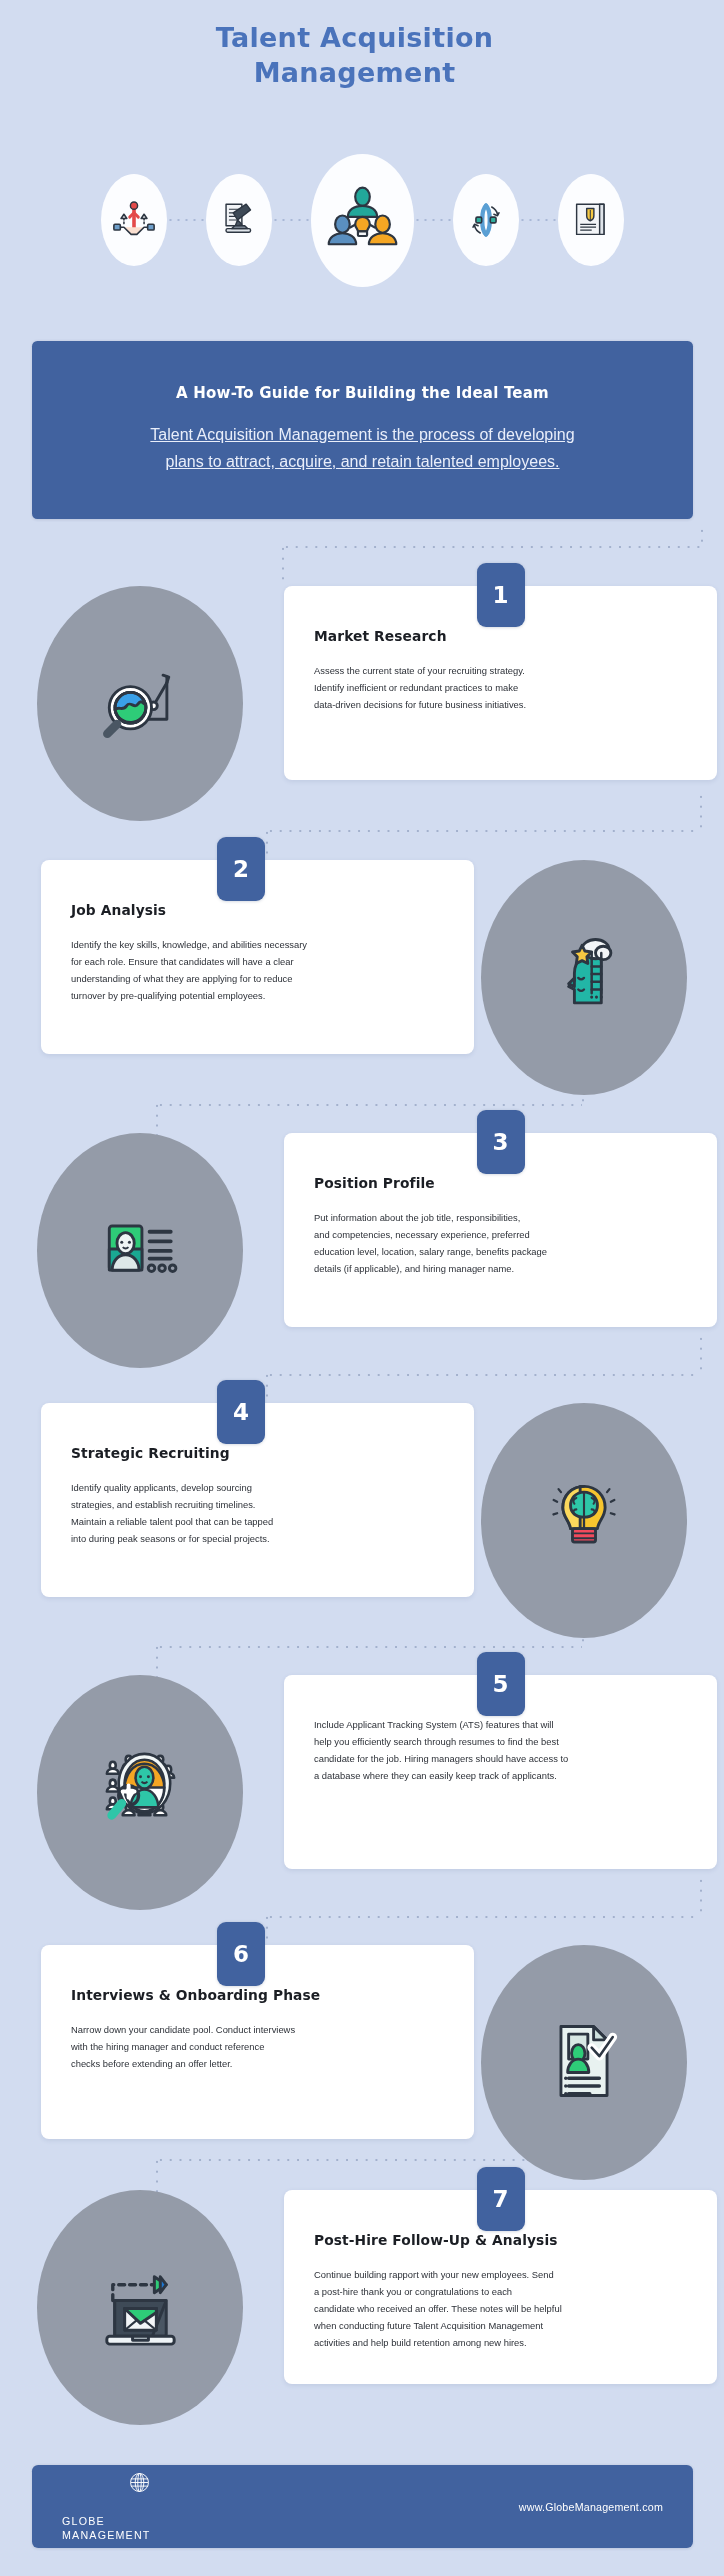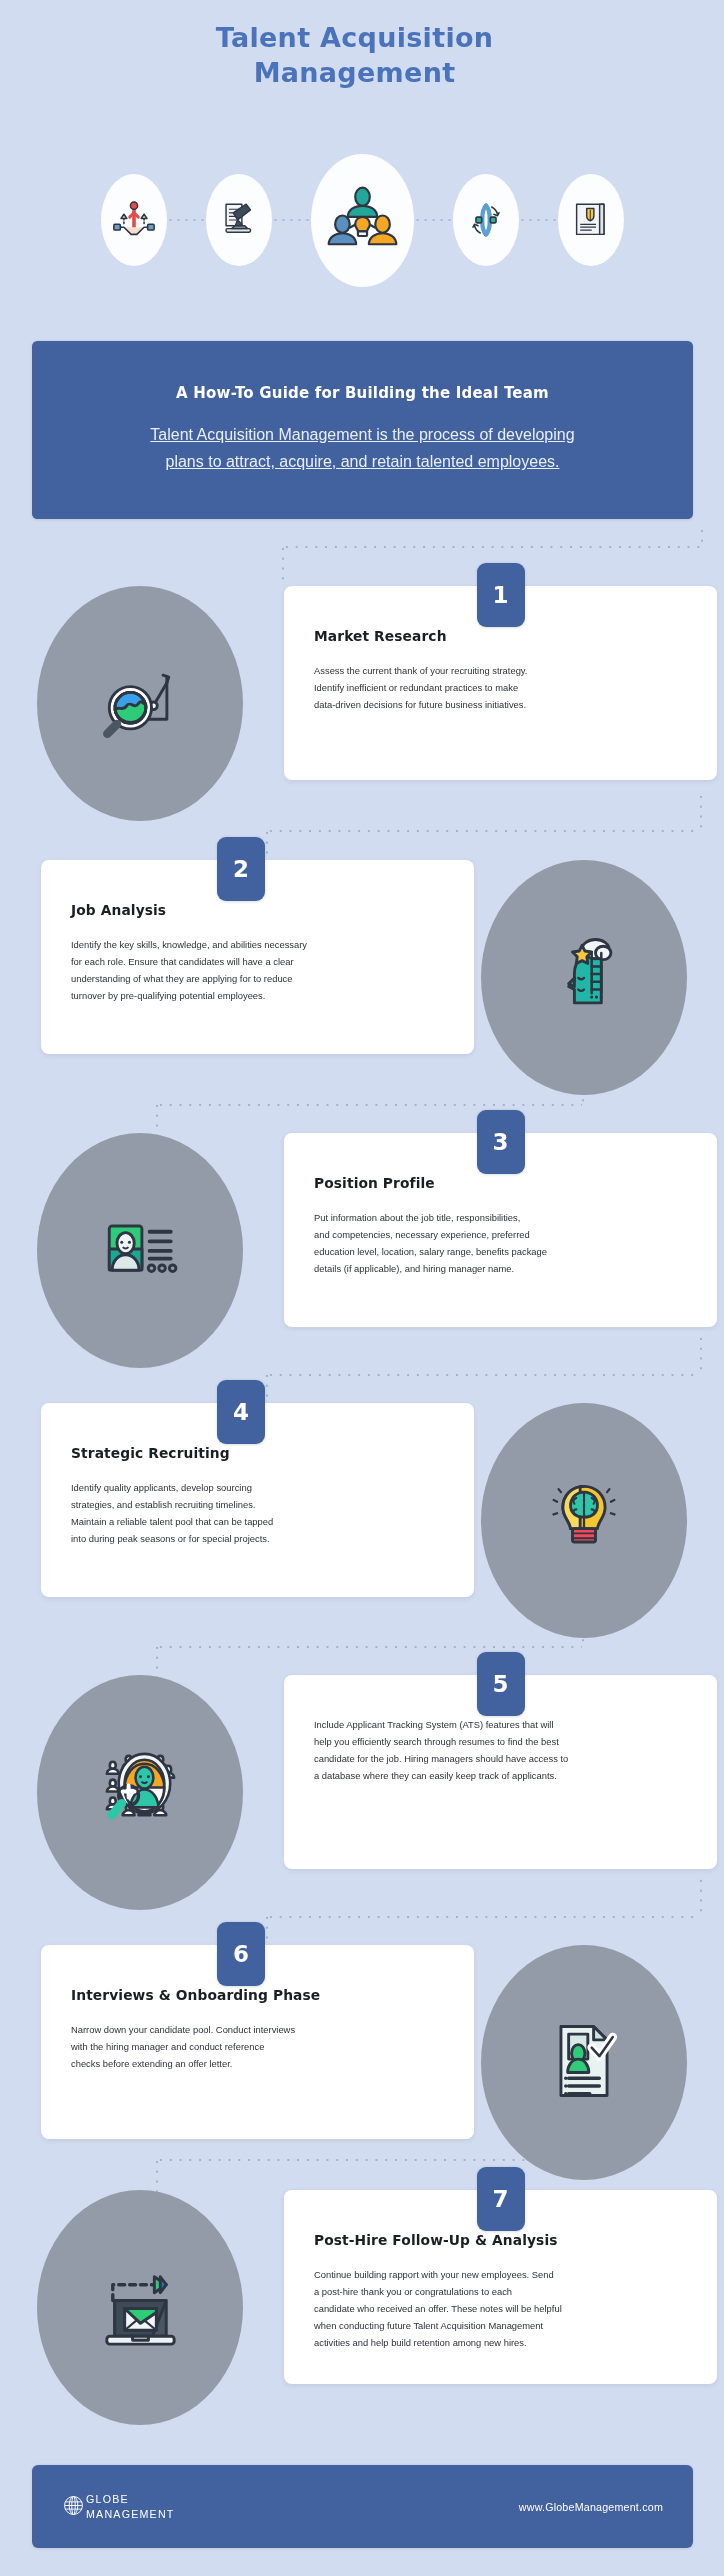--- a/index.html
+++ b/index.html
@@ -148,21 +148,21 @@
 
   
   .footer {
     position:absolute; left:32px; top:2465px;
     width:661px; height:83px;
     background:#41629f; border-radius:6.2px;
     display:flex; align-items:center;
     padding:0 30px;
     box-shadow:0 0.9px 2.7px rgba(40,60,100,.14);
   }
-  .brand { display:flex; align-items:center; gap:1px; }
+  .brand { display:flex; align-items:flex-end; gap:17px;flex-direction:column; }
   .brand-name {
     color:#fff; font-size:10.7px; line-height:1.32;
     letter-spacing:1.2px; white-space:pre-line;
   }
   .footer-url {
     margin-left:auto; color:#ffffff; font-size:10.7px; letter-spacing:0.2px;
   }
 </style>
 </head>
 <body>
@@ -308,21 +308,21 @@
             <path d="M24 58c4-4 8 2 12-4s8 4 12-2 6 2 8 0a16 16 0 0 1-32 6z" fill="#2ecc78"></path>
             <circle cx="40" cy="56" r="16" fill="none"></circle>
             <path d="M26 73l-10 10" stroke-width="9" stroke="#4a5663"></path>
           </g>
         </svg>
       </span>
     </div>
     <div class="step-card">
       <div class="step-badge pos-center">1</div>
       <div class="step-title ta-center">Market Research</div>
-      <div class="step-body ta-center">Assess the current thank of your recruiting strategy.
+      <div class="step-body ta-center">Assess the current state of your recruiting strategy.
 Identify inefficient or redundant practices to make
 data-driven decisions for future business initiatives.</div>
     </div>
   </div>
 
   <div class="step right-circle" style="top:860px;">
     <div class="step-circle">
       <span>
         <svg width="96" height="96" viewBox="0 0 100 100">
           <g stroke="#2d3642" stroke-width="3" stroke-linejoin="round" stroke-linecap="round">

